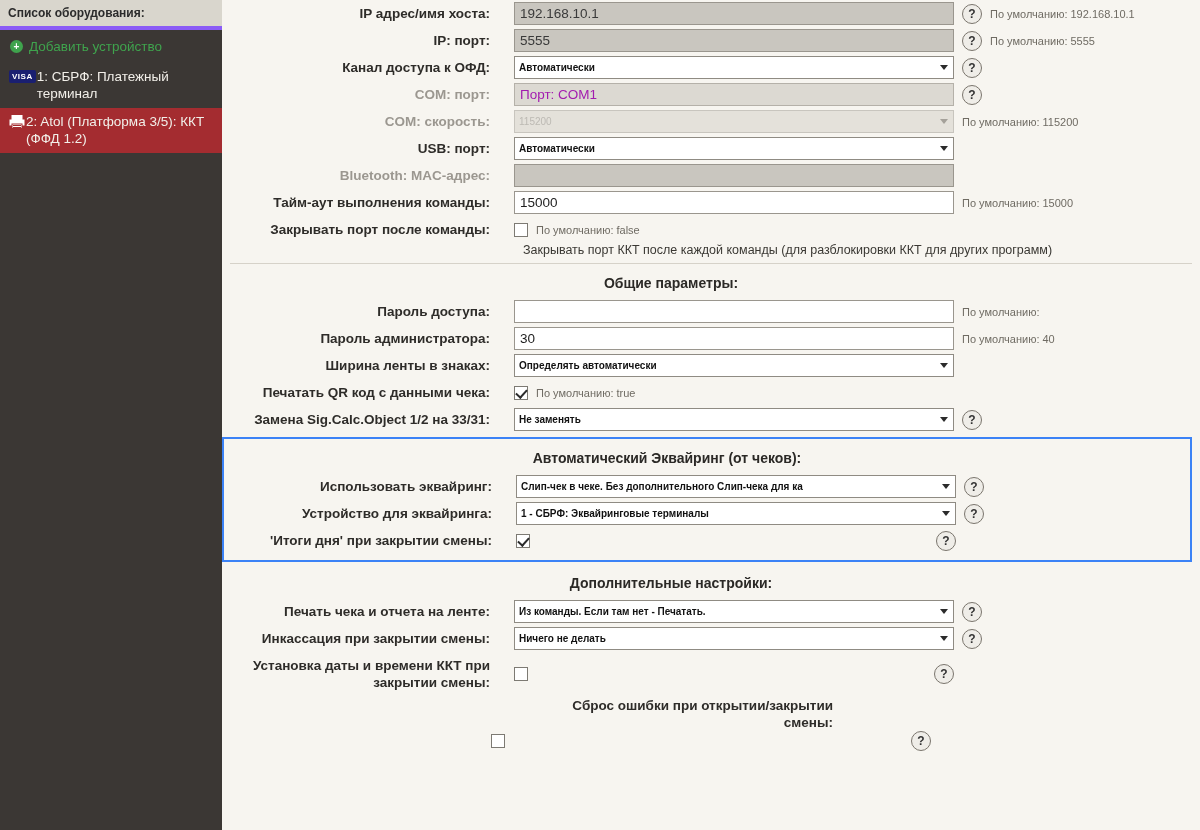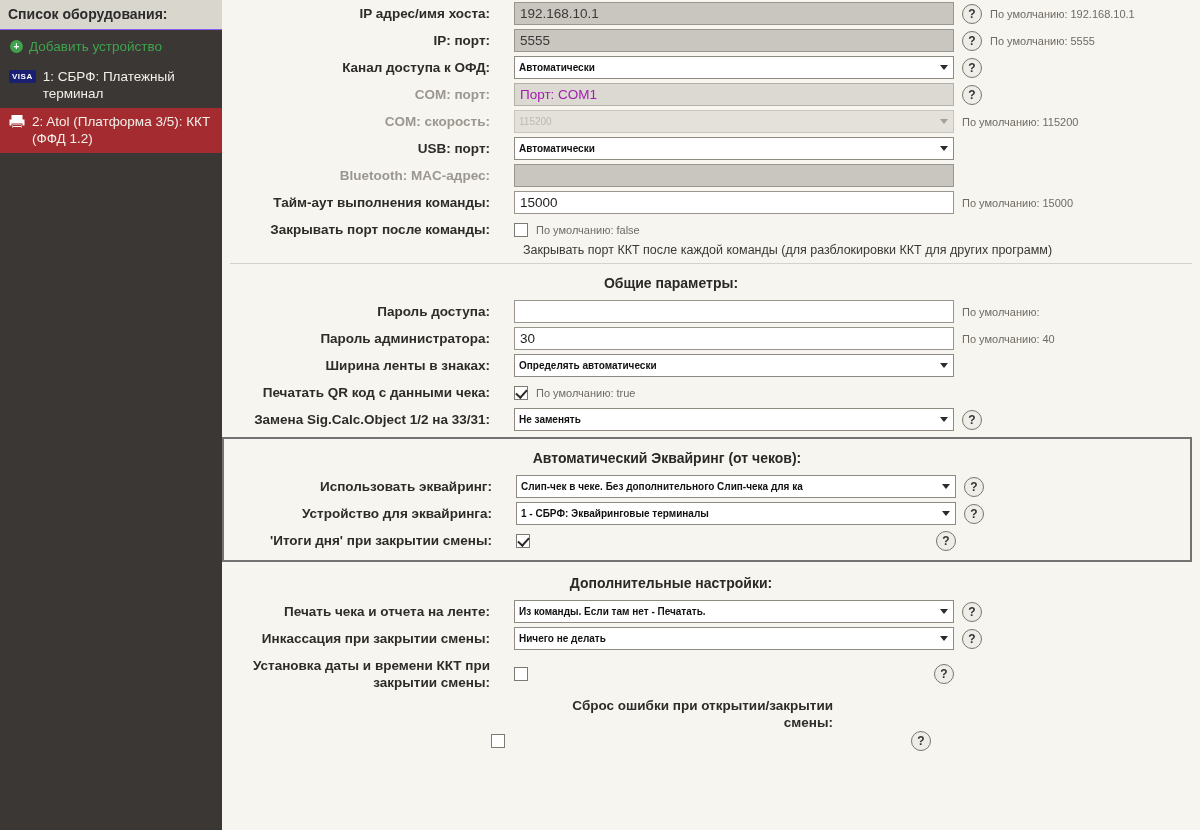--- a/index.html
+++ b/index.html
@@ -17,44 +17,44 @@
   
   .sidebar {
     width:222px; min-width:222px; height:830px;
     background:#3b3734;
     position:relative;
   }
   .sidebar-header {
     background:#d9d6cd;
     color:#2b2b2b;
     font-weight:bold;
-    font-size:14px;
+    font-size:12px;
     padding:6px 8px 7px 8px;
-    border-bottom:1px solid #8b5cf6;
+    border-bottom:4px solid #8b5cf6;
     height:30px;
   }
   .add-device {
     color:#3fa34d;
     padding:9px 8px 9px 10px;
     font-size:13.5px;
     display:flex;
     align-items:center;
     gap:6px;
     cursor:pointer;
   }
   .plus-circle {
     width:13px; height:13px; border-radius:50%;
     background:#3fa34d; color:#fff;
     font-size:10px; line-height:13px; text-align:center;
     font-weight:bold;
     display:inline-block;
   }
   .dev-item {
     display:flex;
-    gap:7px;
+    gap:1px;
     padding:5px 10px 6px 9px;
     color:#f2efe9;
     font-size:13.5px;
     line-height:17px;
     cursor:pointer;
   }
   .dev-item.selected {
     background:#a42c30;
     position:relative;
   }
@@ -208,21 +208,21 @@
     margin:6px 8px 2px 8px;
   }
   .note-row {
     display:flex;
     padding-left:292px;
   }
   .note-row .inner { padding-left:9px; }
 
   
   .highlight-box {
-    border:2px solid #737373;
+    border:2px solid #3b82f6;
     margin:4px 8px 4px 0;
     padding:2px 0 6px 0;
     position:relative;
   }
 </style>
 </head>
 <body>
 
 <div class="app">
 

